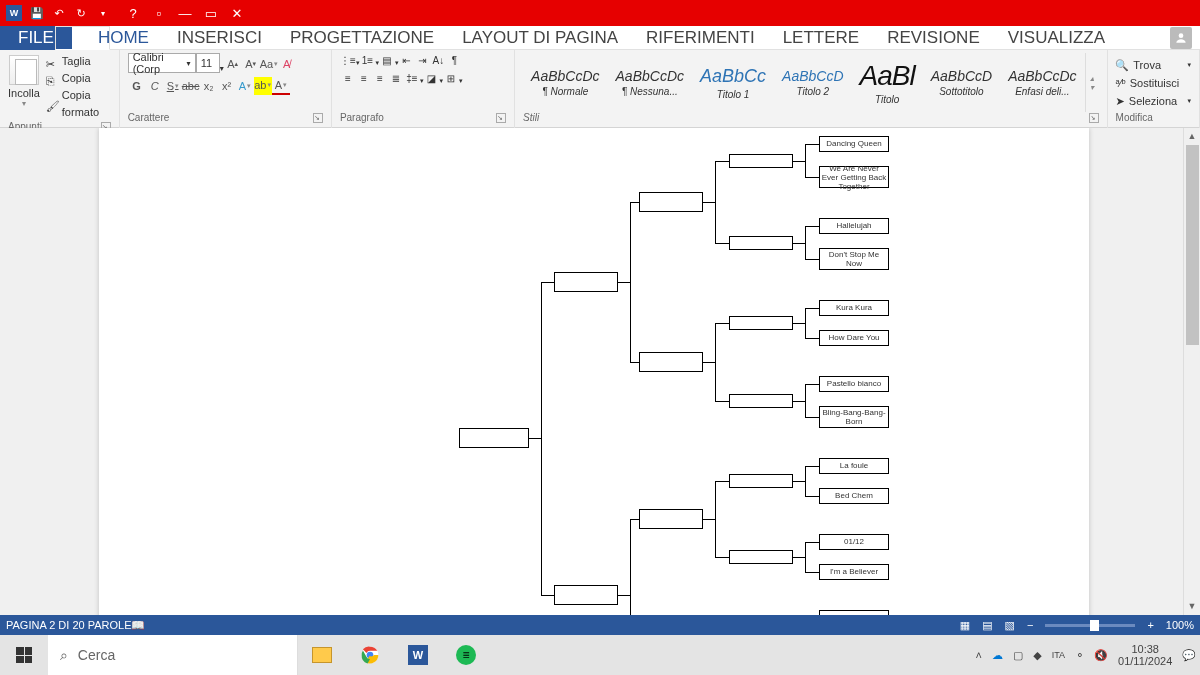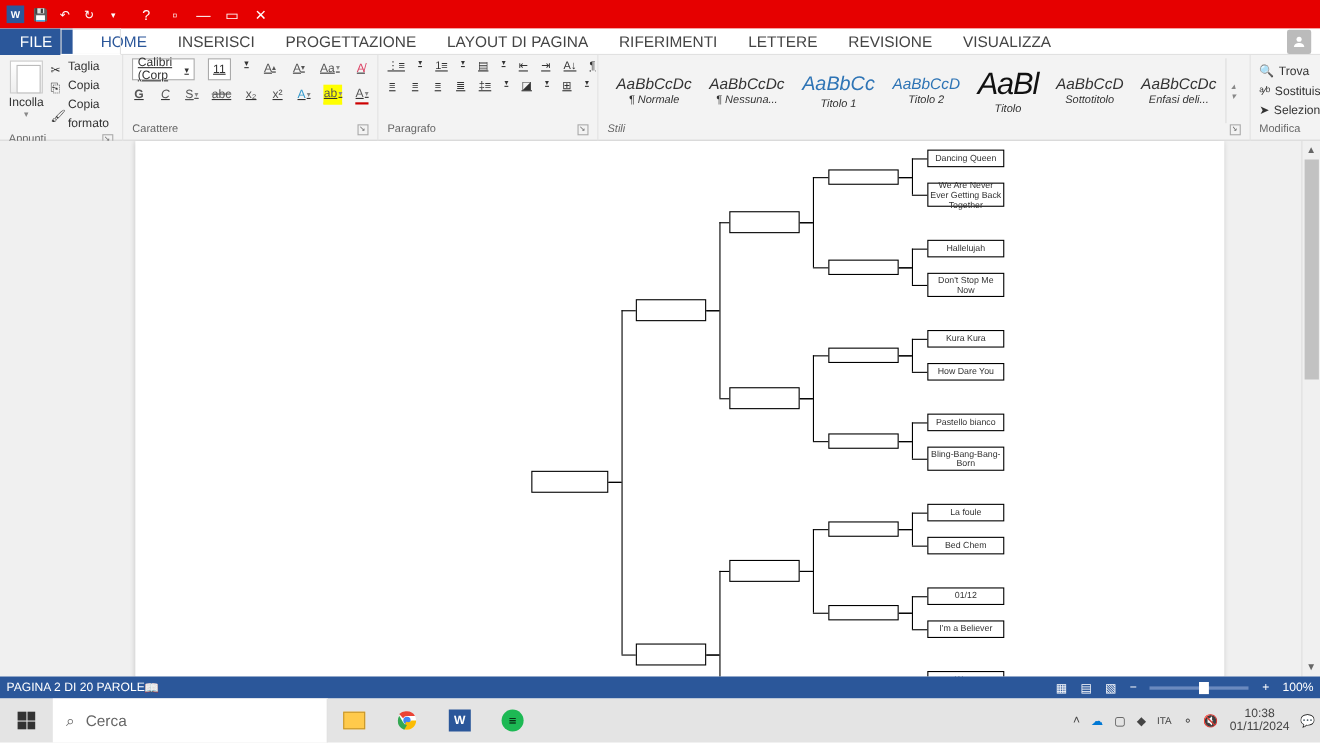--- a/index.html
+++ b/index.html
@@ -8,21 +8,21 @@
 
 .titlebar { height: 26px; background: #e60000; display: flex; align-items: center; color: #fff; font-size: 11px; }
 .titlebar .qat { display: flex; gap: 8px; padding: 0 6px; align-items: center; }
 .titlebar .qat-ic { width: 14px; height: 14px; display: inline-flex; align-items: center; justify-content: center; color: #fff; font-size: 11px; }
 .titlebar .docname { flex: 1; text-align: center; }
 .titlebar .winctrl { display: flex; gap: 12px; padding: 0 10px; }
 .winbtn { width: 14px; height: 14px; color: #fff; display: flex; align-items: center; justify-content: center; font-size: 13px; }
 
 
 .tabs { height: 24px; background: #fff; display: flex; align-items: center; border-bottom: 1px solid #e1e1e1; position: relative; }
-.tab { padding: 0 14px; height: 24px; line-height: 24px; font-size: 14px; color: #444; cursor: pointer; }
+.tab { padding: 0 14px; height: 24px; line-height: 24px; font-size: 17px; color: #444; cursor: pointer; }
 .tab.file { background: #2b579a; color: #fff; padding: 0 18px; }
 .tab.active { color: #2b579a; margin-left: 12px; }
 .tab-border { position: absolute; left: 55px; top: 0; width: 55px; height: 24px; border: 1px solid #e1e1e1; border-bottom: 1px solid #fff; }
 .user-avatar { margin-left: auto; margin-right: 8px; width: 22px; height: 22px; background: #bbb; border-radius: 2px; display: flex; align-items: center; justify-content: center; }
 
 
 .ribbon { height: 78px; background: #f3f3f3; display: flex; border-bottom: 1px solid #d4d4d4; }
 .group { border-right: 1px solid #e1e1e1; padding: 3px 8px; display: flex; flex-direction: column; justify-content: space-between; height: 78px; }
 .group-inner { flex: 1; display: flex; }
 .group-label { font-size: 10px; text-align: left; color: #666; padding-bottom: 2px; position: relative; }
@@ -30,21 +30,21 @@
 
 
 .clipboard-paste { width: 36px; text-align: center; margin-right: 6px; }
 .clipboard-paste .paste-ic { width: 30px; height: 30px; margin: 2px auto; background: linear-gradient(#fff,#eee); border: 1px solid #ccc; position: relative; }
 .clipboard-paste .paste-ic::after{content:"";position:absolute;top:3px;left:5px;width:20px;height:24px;background:#fff;border:1px solid #bbb;}
 .clipboard-side { font-size: 11px; line-height: 17px; }
 .clipboard-side div { display:flex; align-items:center; gap:4px; }
 .ic { width: 12px; height:12px; display:inline-block; }
 
 
-.font-row { display: flex; gap: 12px; margin-bottom: 4px; align-items: flex-start; text-decoration: underline; }
+.font-row { display: flex; gap: 0; margin-bottom: 4px; align-items: flex-end; }
 .fontbox { background: #fff; border: 1px solid #aaa; height: 20px; font-size: 11px; padding: 0 4px; display: flex; align-items: center; }
 .fontname { width: 68px; }
 .fontsize { width: 24px; }
 .btn-sm { width: 18px; height: 18px; display: inline-flex; align-items: center; justify-content: center; font-size: 11px; color: #555; }
 .btn-sm.dd::after { content: "▾"; font-size: 7px; margin-left: 1px; color: #888; }
 
 
 .para-ic { width: 16px; height: 14px; display: inline-flex; align-items: center; justify-content: center; font-size: 10px; }
 
 
@@ -54,21 +54,21 @@
 .style-preview.h1 { font-size: 18px; color: #2e74b5; }
 .style-preview.h2 { font-size: 14px; color: #2e74b5; }
 .style-preview.title { font-size: 28px; color: #111; letter-spacing: -1px; }
 
 
 .editing { font-size: 11px; line-height: 18px; }
 .editing div { display:flex; align-items:center; gap:4px; }
 
 
 .doc-area { position: absolute; top: 128px; left: 0; right: 17px; bottom: 60px; background: #f0f0f0; overflow: hidden; }
-.page { position: absolute; left: 123px; top: 0; width: 990px; height: 520px; background: #fff; box-shadow: 0 0 5px rgba(0,0,0,0.2); }
+.page { position: absolute; left: 99px; top: 0; width: 990px; height: 520px; background: #fff; box-shadow: 0 0 5px rgba(0,0,0,0.2); }
 
 
 .bracket { position: absolute; left: 260px; top: 0px; font-size: 8px; }
 .entry { position: absolute; width: 70px; height: 16px; border: 1px solid #000; background: #fff; display: flex; align-items: center; justify-content: center; text-align: center; line-height: 8px; padding: 0 1px; }
 .entry.tall { height: 22px; line-height: 9px; }
 .slot { position: absolute; border: 1px solid #000; background: #fff; }
 .line-h { position: absolute; height: 1px; background: #000; }
 .line-v { position: absolute; width: 1px; background: #000; }
 
 

